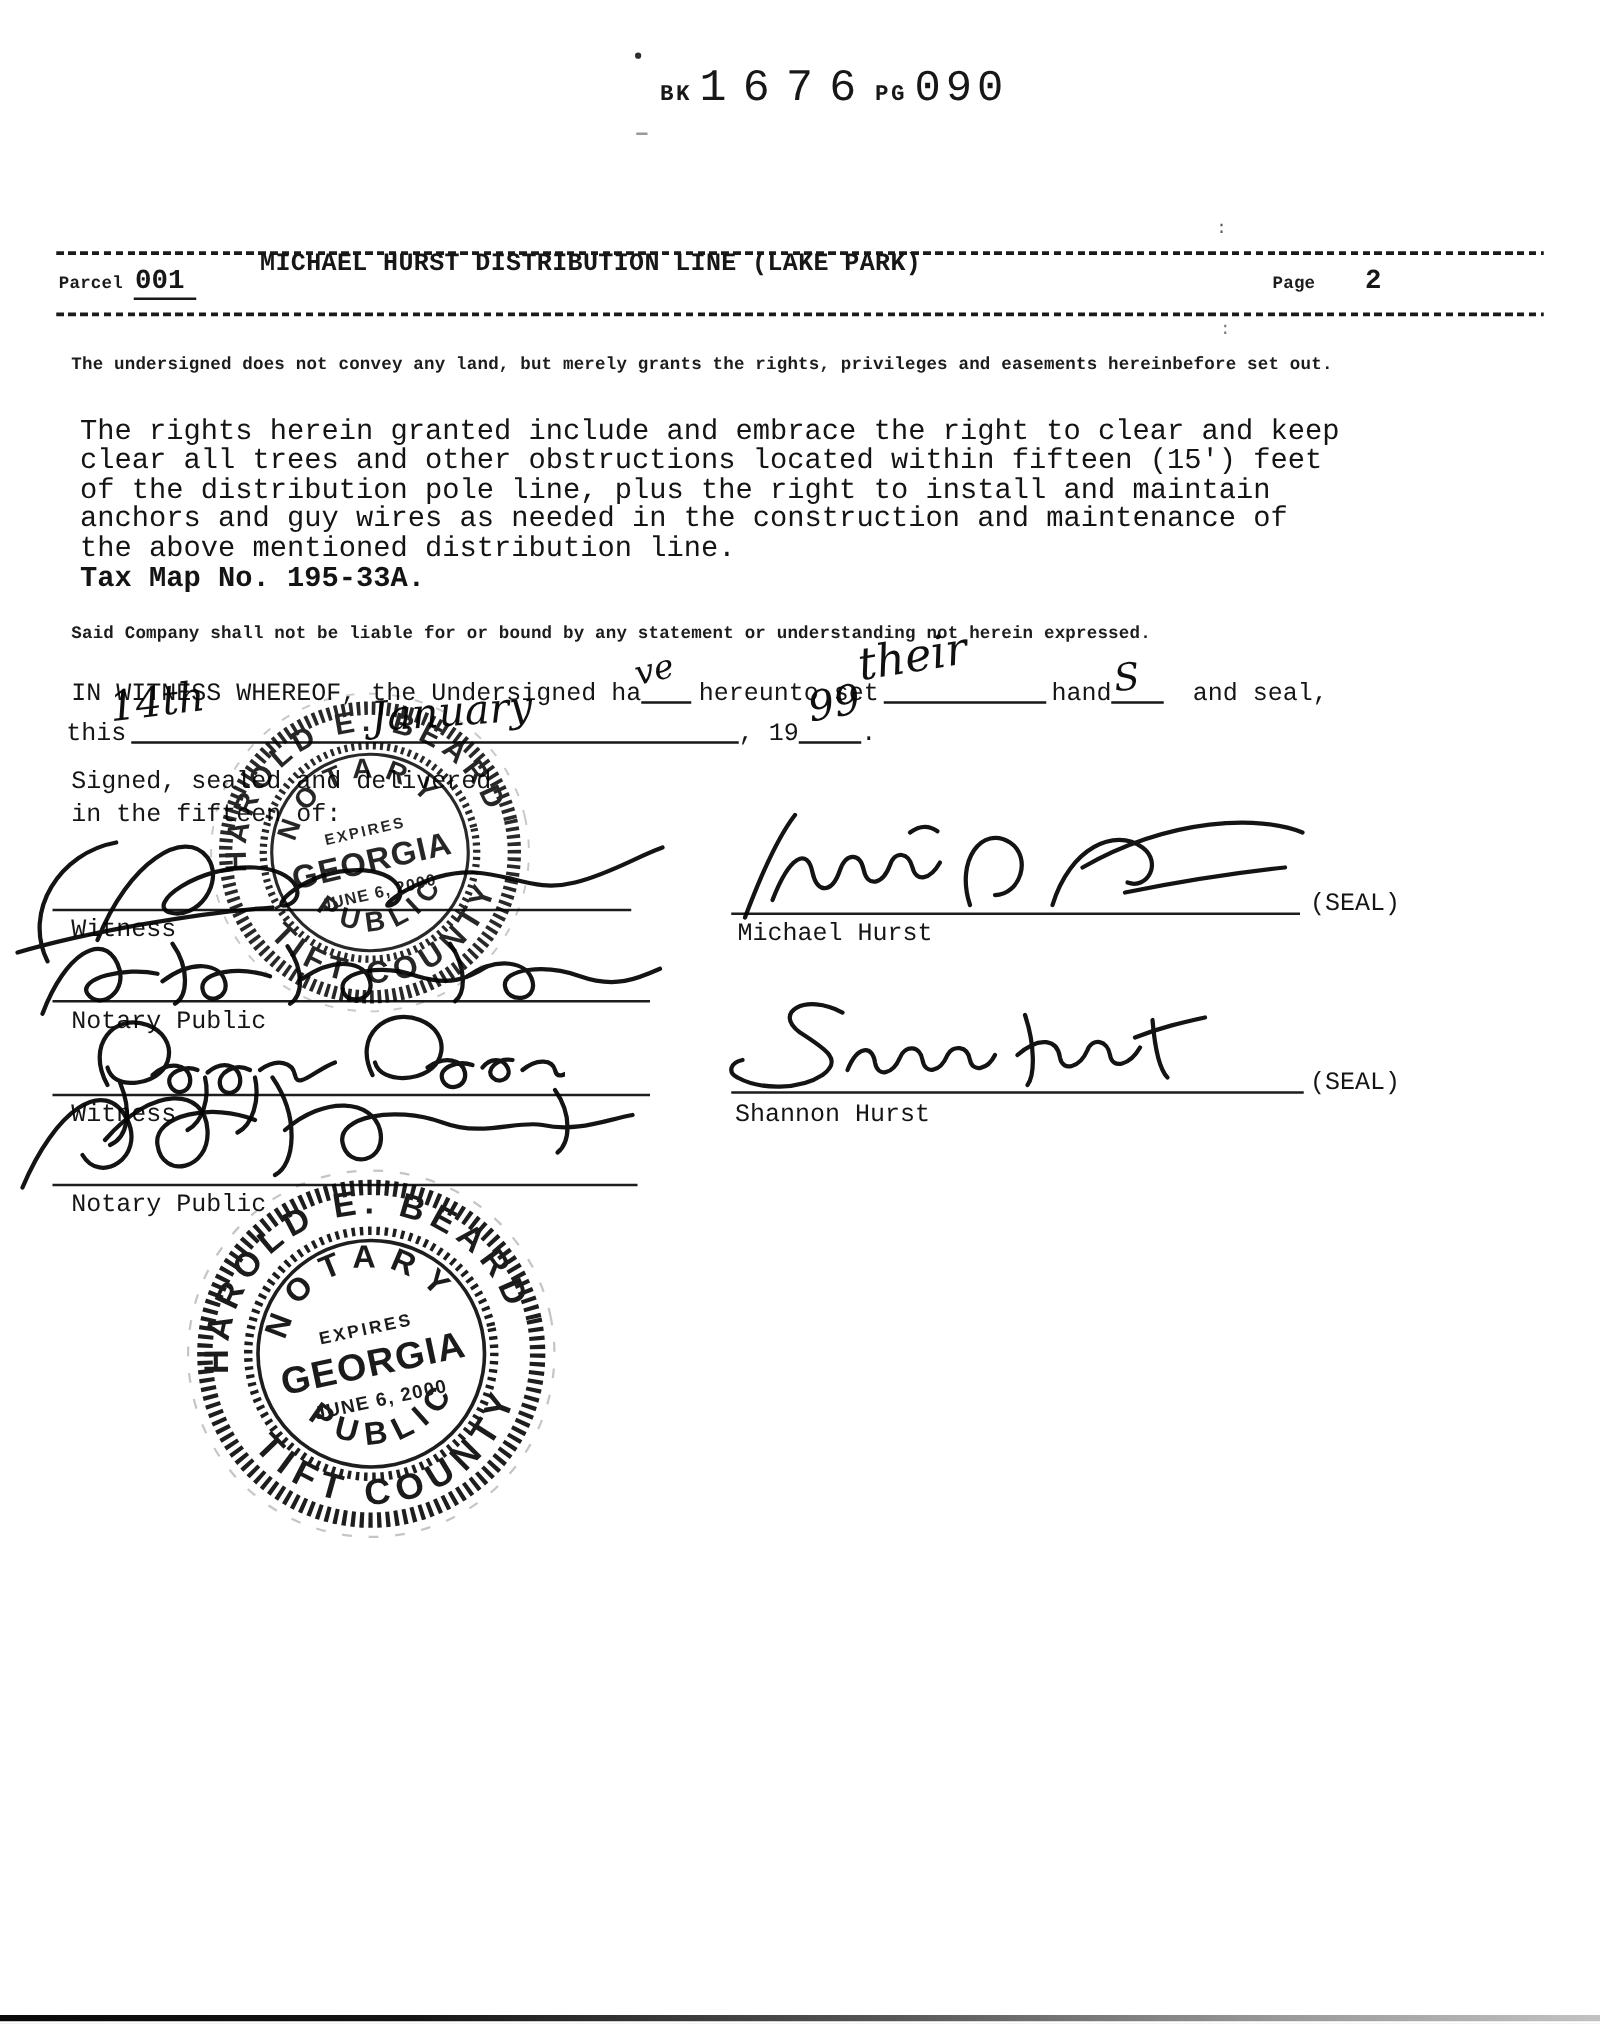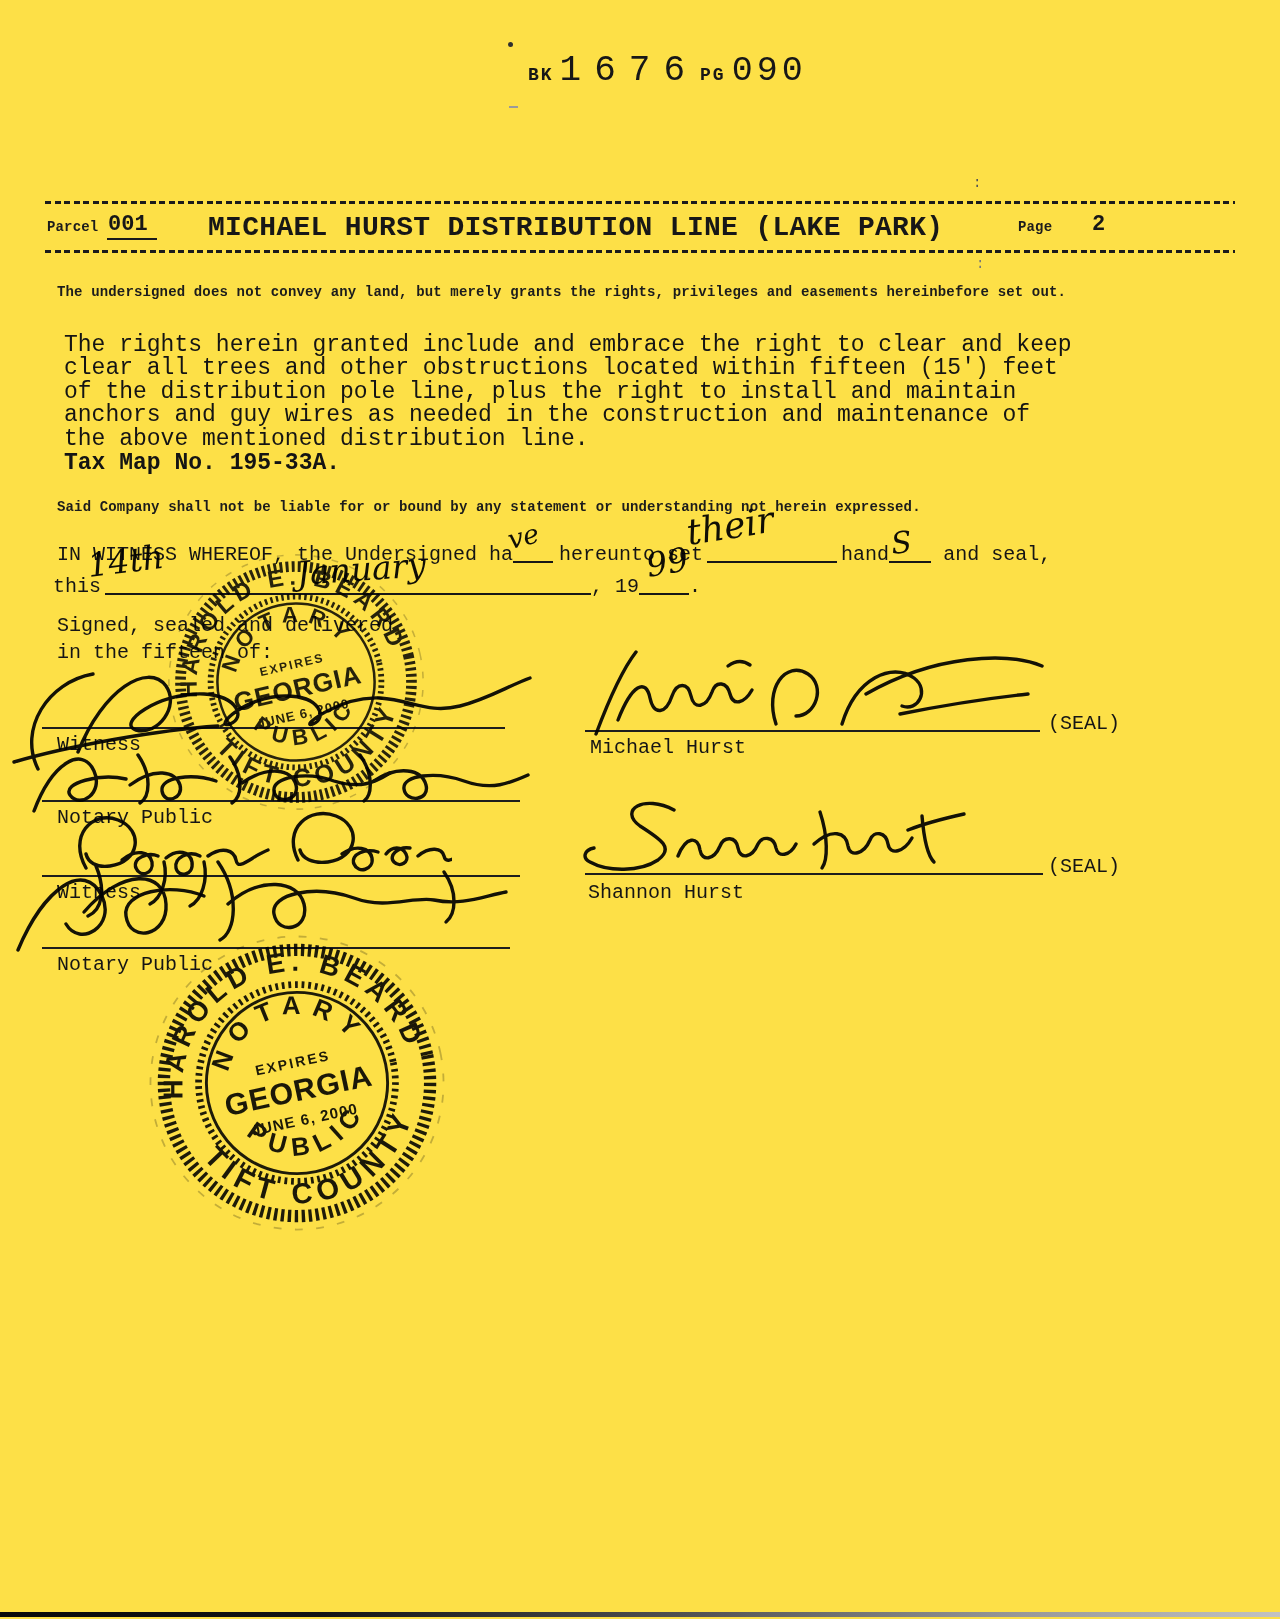--- a/index.html
+++ b/index.html
@@ -1,16 +1,16 @@
 <!DOCTYPE html>
 <html><head>
 <meta charset="utf-8">
 <style>
   html,body{margin:0;padding:0;background:#e8e8e8;}
-  .page{position:relative;width:1280px;height:1619px;background:#fde047;overflow:hidden;
+  .page{position:relative;width:1280px;height:1619px;background:#ffffff;overflow:hidden;
         font-family:"Liberation Mono",monospace;color:#171717;}
   .abs{position:absolute;}
   
   .printer{font-family:Liberation Mono, monospace;font-weight:700;font-size:14px;
            letter-spacing:0.15px;color:#1c1c1c;white-space:nowrap;}
   
   .type23{font-size:23px;line-height:23.4px;white-space:pre;color:#141414;}
   .type20{font-size:20px;line-height:27px;color:#151515;white-space:nowrap;}
   .boldmono{font-weight:700;}
   .dashline{height:3px;background:repeating-linear-gradient(90deg,#1b1b1b 0 6px,transparent 6px 9.5px);}
@@ -37,38 +37,38 @@
   </div>
 
   <div class="abs artifact" style="left:508px;top:42px;width:5px;height:5px;background:#2f2f2f;border-radius:50%;"></div>
   <div class="abs artifact" style="left:509px;top:106px;width:9px;height:2px;background:#9a9a9a;"></div>
   <div class="abs artifact" style="left:973px;top:175px;font-size:14px;color:#555;">:</div>
   <div class="abs artifact" style="left:976px;top:256px;font-size:14px;color:#777;">:</div>
 
   <div class="abs dashline" style="left:45px;top:201px;width:1190px;"></div>
   <div class="abs printer" style="left:47px;top:219px;">Parcel</div>
   <div class="abs boldmono" style="left:107px;top:212px;font-size:22px;border-bottom:2.5px solid #1a1a1a;padding:0 9px 1px 1px;">001</div>
-  <div class="abs boldmono" style="left:208px;top:212px;font-size:28px;letter-spacing:0.3px;white-space:nowrap;">MICHAEL HURST DISTRIBUTION LINE (LAKE PARK)</div>
+  <div class="abs boldmono" style="left:208px;top:200px;font-size:20px;letter-spacing:0.3px;white-space:nowrap;">MICHAEL HURST DISTRIBUTION LINE (LAKE PARK)</div>
   <div class="abs printer" style="left:1018px;top:219px;text-align:right;">Page</div>
   <div class="abs boldmono" style="left:1092px;top:212px;font-size:22px;">2</div>
   <div class="abs dashline" style="left:45px;top:250px;width:1190px;"></div>
 
   <div class="abs printer" style="left:57px;top:284px;">The undersigned does not convey any land, but merely grants the rights, privileges and easements hereinbefore set out.</div>
 
   <div class="abs type23" style="left:64px;top:334px;">The rights herein granted include and embrace the right to clear and keep
 clear all trees and other obstructions located within fifteen (15') feet
 of the distribution pole line, plus the right to install and maintain
 anchors and guy wires as needed in the construction and maintenance of
 the above mentioned distribution line.</div>
   <div class="abs type23" style="left:64px;top:452px;font-weight:bold;">Tax Map No. 195-33A.</div>
 
   <div class="abs printer" style="left:57px;top:499px;">Said Company shall not be liable for or bound by any statement or understanding not herein expressed.</div>
 
   <div class="abs type20" style="left:57px;top:541px;">
-    <span>IN WITNESS WHEREOF, the Undersigned ha</span><span class="blank" style="width:40px;"></span><span style="margin-left:6px;">hereunto set</span><span class="blank" style="width:130px;margin-left:4px;"></span><span style="margin-left:4px;">hand</span><span class="blank" style="width:42px;"></span><span style="margin-left:12px;">and seal,</span>
+    <span>IN WITNESS WHEREOF, the Undersigned ha</span><span class="blank" style="width:40px;"></span><span style="margin-left:6px;">hereunto set</span><span class="blank" style="width:130px;margin-left:4px;"></span><span style="margin-left:4px;">hand</span><span class="blank" style="width:42px;"></span><span style="margin-left:23px;">and seal,</span>
   </div>
   <div class="abs type20" style="left:53px;top:573px;">
     <span>this</span><span class="blank" style="width:486px;margin-left:4px;"></span><span>, 19</span><span class="blank" style="width:50px;"></span><span>.</span>
   </div>
 
   <div class="abs hand blend" style="left:512px;top:524px;font-size:27px;transform:rotate(-14deg);">ve</div>
   <div class="abs hand blend" style="left:690px;top:512px;font-size:36px;transform:rotate(-9deg);">their</div>
   <div class="abs hand blend" style="left:893px;top:526px;font-size:30px;transform:rotate(-6deg);">S</div>
   <div class="abs hand blend" style="left:90px;top:546px;font-size:33px;transform:rotate(-7deg);">14th</div>
   <div class="abs hand blend" style="left:298px;top:554px;font-size:33px;transform:rotate(-4deg);">January</div>

